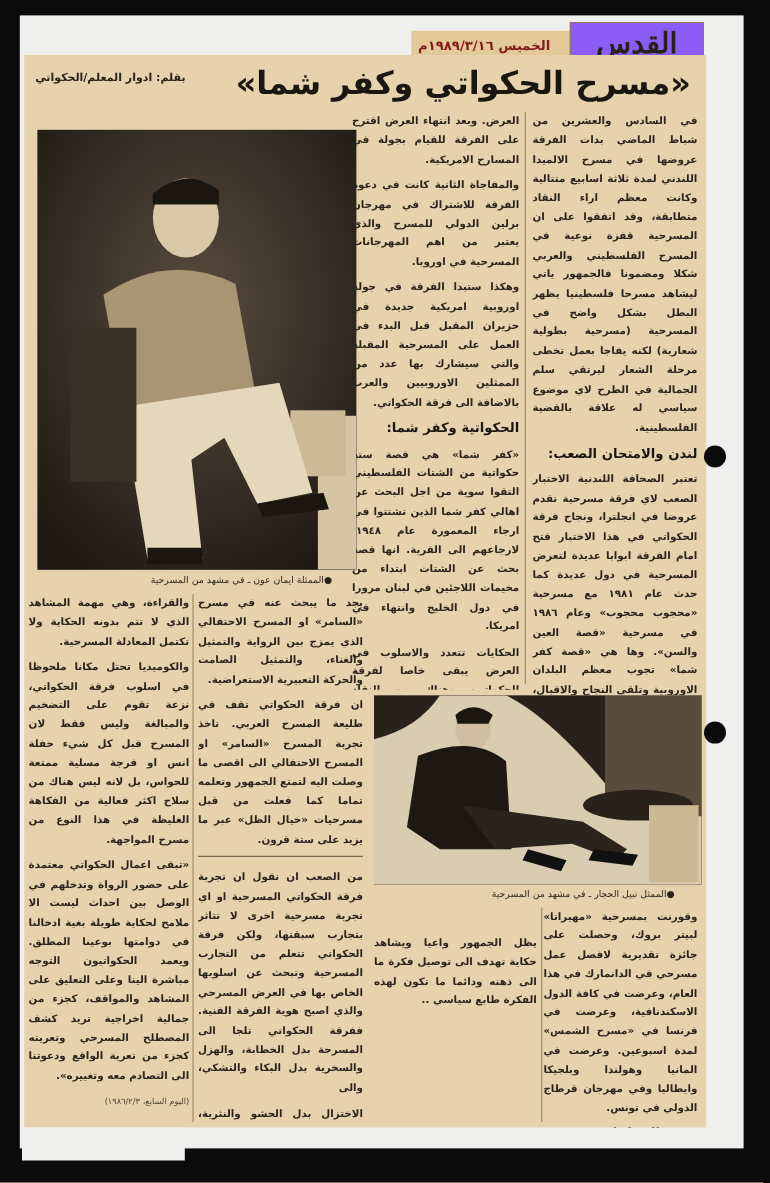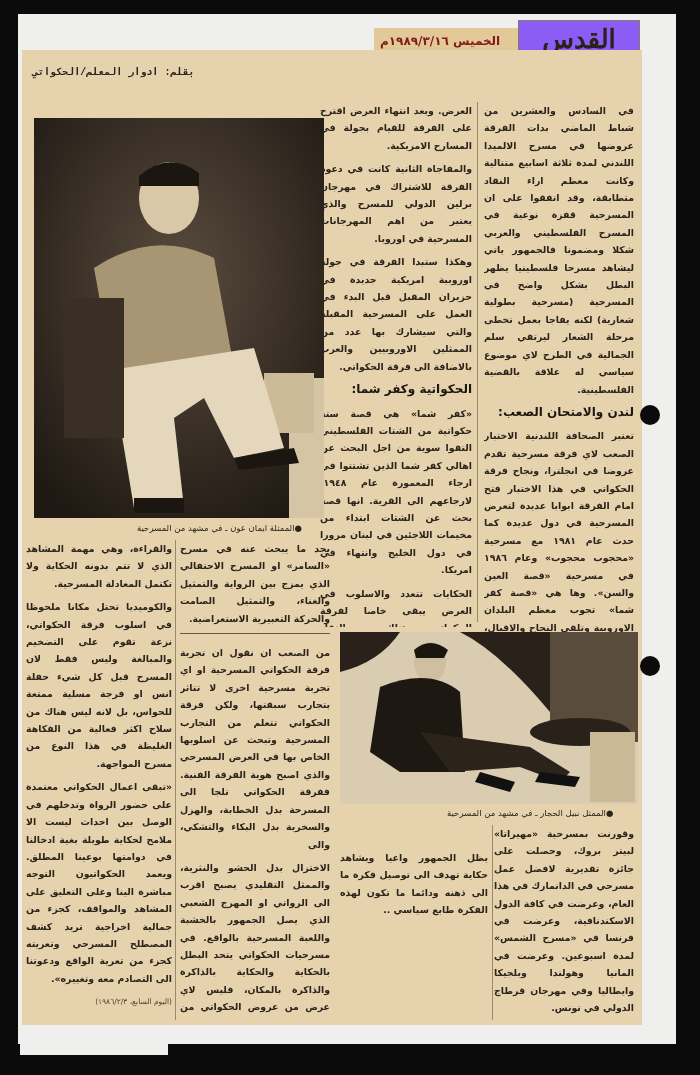--- a/index.html
+++ b/index.html
@@ -6,21 +6,21 @@
   body { width:700px; height:1075px; background:#0b0b0b; position:relative; overflow:hidden;
          font-family:"DejaVu Sans", sans-serif; }
   .backing { position:absolute; left:18px; top:14px; width:658px; height:1030px; background:#efefee; }
   .clip { position:absolute; left:22px; top:50px; width:620px; height:975px; background:#e6d3ae; direction:rtl; }
   .masthead-strip { position:absolute; left:374px; top:28px; width:266px; height:30px; background:#e3c998; direction:rtl; }
   .masthead-box { position:absolute; right:0; top:-8px; width:120px; height:36px; background:#8b5cf6; border:1px solid #8c7a5a;
                   display:flex; align-items:center; justify-content:center; }
   .masthead-logo { font-family:"DejaVu Serif", serif; font-size:26px; font-weight:bold; color:#2a2218; letter-spacing:1px; }
   .dateline { position:absolute; left:6px; top:6px; font-size:12px; font-weight:bold; color:#7f1d1d; white-space:nowrap; }
   .headline { position:absolute; right:14px; top:8px; font-size:29px; font-weight:bold; color:#1b1610; white-space:nowrap; letter-spacing:1px; }
-  .byline { position:absolute; left:10px; top:16px; font-size:10px; font-weight:bold; color:#2a2218; white-space:nowrap;font-family:Liberation Mono, monospace; }
+  .byline { position:absolute; left:10px; top:16px; font-size:10px; font-weight:bold; color:#2a2218; white-space:nowrap; }
   .col { position:absolute; font-size:9.4px; line-height:17.4px; color:#2b241b; text-align:justify; font-weight:bold; }
   .col p { margin:0 0 6px 0; }
   .col h3 { margin:6px 0 6px 0; font-size:12px; font-weight:bold; color:#1b1610; }
   .src { font-size:7.5px; font-weight:normal; color:#4a3f30; }
   .rule-v { position:absolute; width:1px; background:#9a8866; }
   .rule-h { position:absolute; height:1px; background:#6a5a44; }
   .photo { position:absolute; background:#3c3228; overflow:hidden; }
   .caption { position:absolute; font-size:8.5px; font-weight:normal; color:#2b241b; white-space:nowrap;margin-left:20px; }
   .hole { position:absolute; width:20px; height:20px; border-radius:50%; background:#0b0b0b; }
   .tear { position:absolute; left:20px; top:1025px; width:148px; height:30px; background:#efefee; }
@@ -31,20 +31,21 @@
 <div class="backing"></div>
 
 <div class="masthead-strip">
   <div class="masthead-box">
     <span class="masthead-logo">القدس</span>
   </div>
   <span class="dateline">الخميس ١٩٨٩/٣/١٦م</span>
 </div>
 
 <div class="clip">
+  <div class="headline">«مسرح الحكواتي وكفر شما»</div>
   <div class="byline">بقلم: ادوار المعلم/الحكواتي</div>
 
   <div class="col" style="right:8px; top:52px; width:150px; height:560px; overflow:hidden;">
     <p>في السادس والعشرين من شباط الماضي بدات الفرقة عروضها في مسرح الالميدا اللندني لمدة ثلاثة اسابيع متتالية وكانت معظم اراء النقاد متطابقة، وقد اتفقوا على ان المسرحية قفزة نوعية في المسرح الفلسطيني والعربي شكلا ومضمونا فالجمهور ياتي ليشاهد مسرحا فلسطينيا يظهر البطل بشكل واضح في المسرحية (مسرحية بطولية شعارية) لكنه يفاجا بعمل تخطى مرحلة الشعار ليرتقي سلم الجمالية في الطرح لاي موضوع سياسي له علاقة بالقضية الفلسطينية.</p>
     <h3>لندن والامتحان الصعب:</h3>
     <p>تعتبر الصحافة اللندنية الاختبار الصعب لاي فرقة مسرحية تقدم عروضا في انجلترا، ونجاح فرقة الحكواتي في هذا الاختبار فتح امام الفرقة ابوابا عديدة لتعرض المسرحية في دول عديدة كما حدث عام ١٩٨١ مع مسرحية «محجوب محجوب» وعام ١٩٨٦ في مسرحية «قصة العين والسن». وها هي «قصة كفر شما» تجوب معظم البلدان الاوروبية وتلقى النجاح والاقبال، فعرضت في كوبنهاجن ونالت اعجاب النقاد والمسرحيين</p>
   </div>
   <div class="rule-v" style="right:164px; top:52px; height:520px;"></div>
 
   <div class="col" style="right:170px; top:52px; width:152px; height:525px; overflow:hidden;">
@@ -74,20 +75,21 @@
       <path d="M90 250 L220 230 L250 330 L200 340 L170 280 L140 300 L150 390 L100 390 L85 300 Z" fill="#e4d7bb"></path>
       <path d="M100 380 L150 380 L150 395 L100 395 Z" fill="#1c1610"></path>
       <path d="M200 340 L260 330 L265 345 L205 352 Z" fill="#1c1610"></path>
       <rect x="30" y="180" width="60" height="140" fill="#3a2f24"></rect>
     </svg>
   </div>
   <div class="caption" style="left:95px; top:473px;">●الممثلة ايمان عون ـ في مشهد من المسرحية</div>
 
   <div class="col" style="left:158px; top:490px; width:150px; height:480px; overflow:hidden;">
     <p>يجد ما يبحث عنه في مسرح «السامر» او المسرح الاحتفالي الذي يمزج بين الرواية والتمثيل والغناء، والتمثيل الصامت والحركة التعبيرية الاستعراضية.</p>
+    <p>ان فرقة الحكواتي تقف في طليعة المسرح العربي. تاخذ تجربة المسرح «السامر» او المسرح الاحتفالي الى اقصى ما وصلت اليه لتمتع الجمهور وتعلمه تماما كما فعلت من قبل مسرحيات «خيال الظل» عبر ما يزيد على ستة قرون.</p>
     <div class="rule-h" style="position:relative; width:100%; margin:4px 0 10px;"></div>
     <p>من الصعب ان نقول ان تجربة فرقة الحكواتي المسرحية او اي تجربة مسرحية اخرى لا تتاثر بتجارب سبقتها، ولكن فرقة الحكواتي تتعلم من التجارب المسرحية وتبحث عن اسلوبها الخاص بها في العرض المسرحي والذي اصبح هوية الفرقة الفنية. ففرقة الحكواتي تلجا الى المسرحة بدل الخطابة، والهزل والسخرية بدل البكاء والتشكي، والى</p>
     <p>الاختزال بدل الحشو والنثرية، والممثل التقليدي يصبح اقرب الى الرواتي او المهرج الشعبي الذي يصل الجمهور بالخشبة واللعبة المسرحية بالواقع. في مسرحيات الحكواتي يتحد البطل بالحكاية والحكاية بالذاكرة والذاكرة بالمكان، فليس لاي عرض من عروض الحكواتي من مبرر وجود دون الذاكرة الجماعية وملامح المكان.</p>
 
   </div>
   <div class="rule-v" style="left:153px; top:490px; height:480px;"></div>
 
   <div class="col" style="left:4px; top:490px; width:146px; height:480px; overflow:hidden;">
     <p>والقراءة، وهي مهمة المشاهد الذي لا تتم بدونه الحكاية ولا تكتمل المعادلة المسرحية.</p>
     <p>والكوميديا تحتل مكانا ملحوظا في اسلوب فرقة الحكواتي، نزعة تقوم على التضخيم والمبالغة وليس فقط لان المسرح قبل كل شيء حفلة انس او فرجة مسلية ممتعة للحواس، بل لانه ليس هناك من سلاح اكثر فعالية من الفكاهة الغليظة في هذا النوع من مسرح المواجهة.</p>

